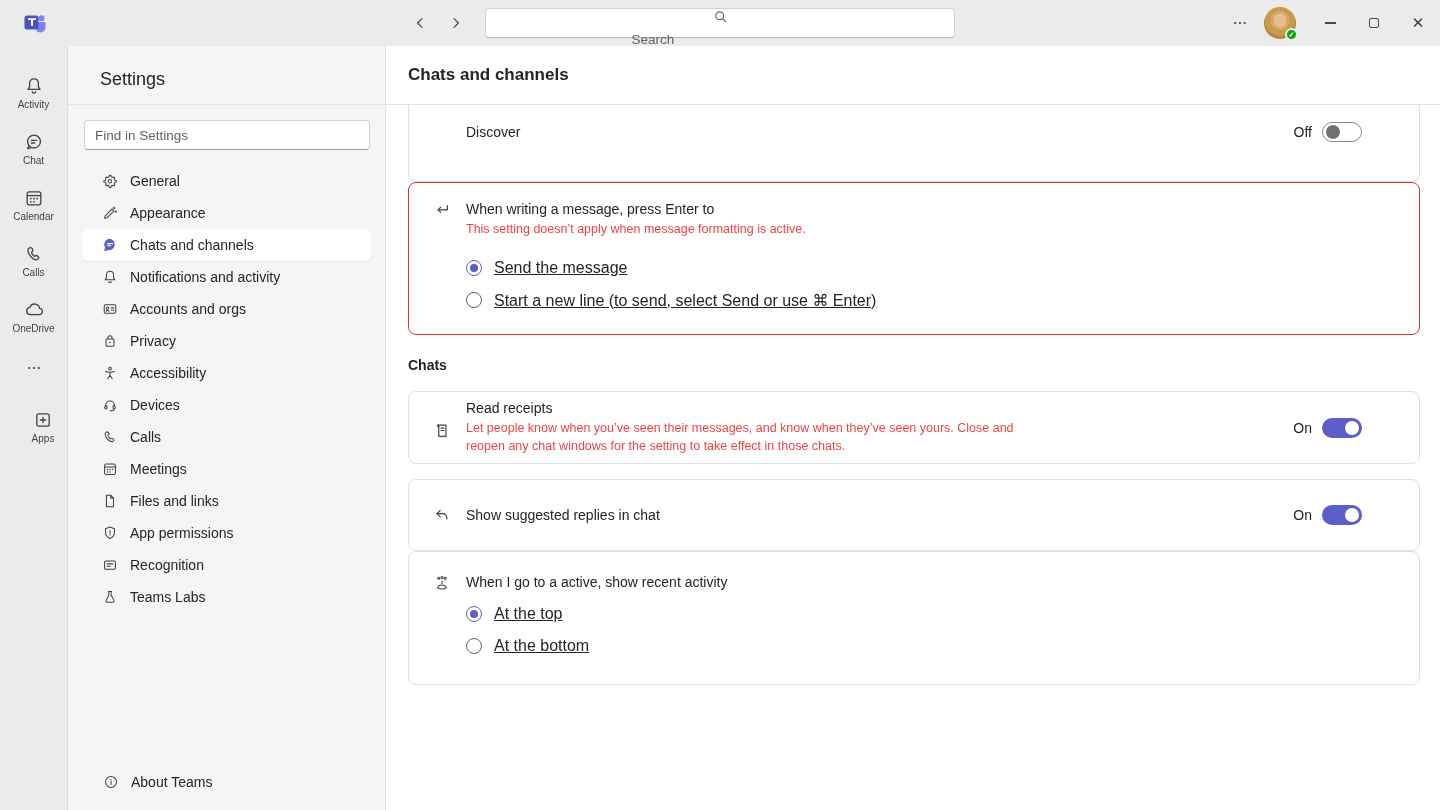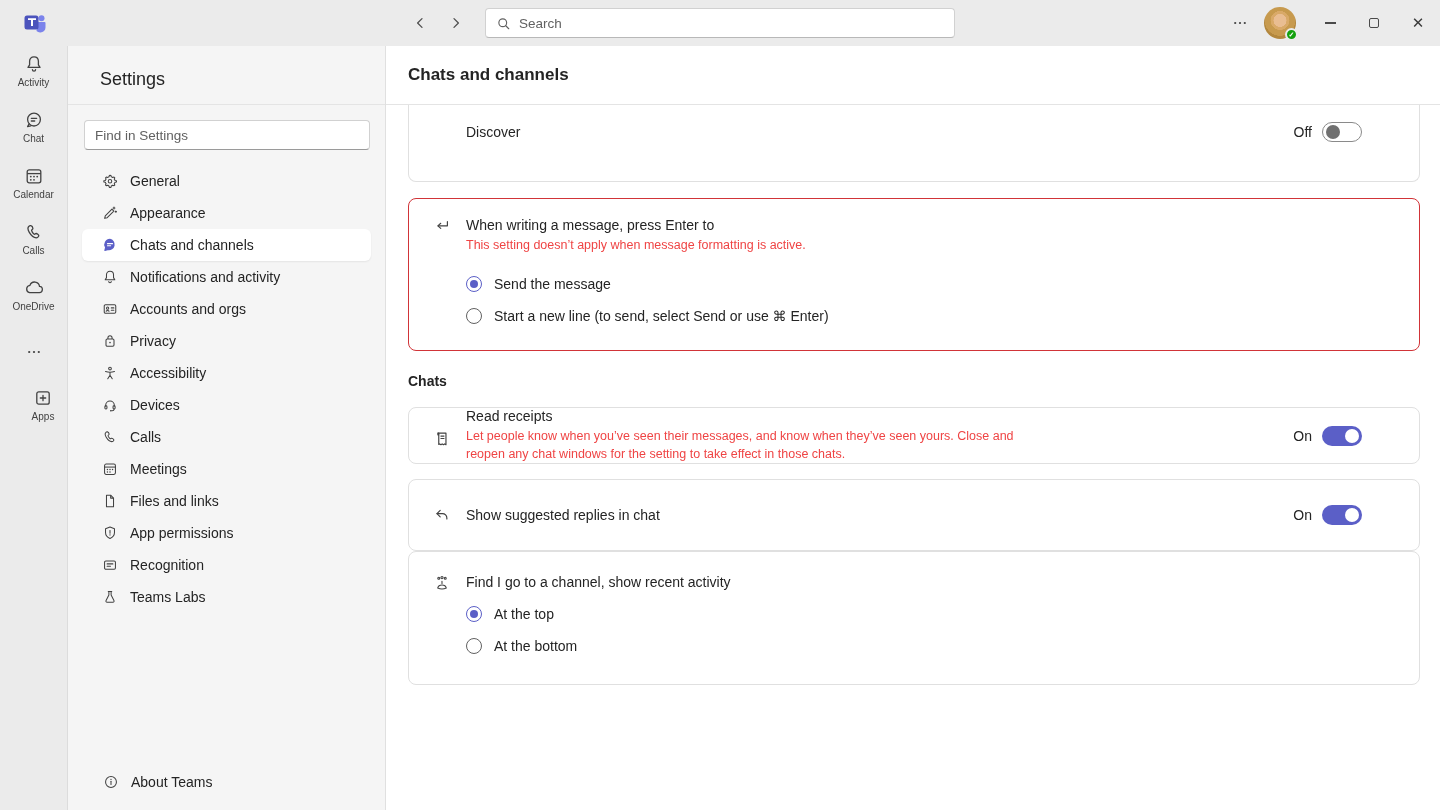--- a/index.html
+++ b/index.html
@@ -5,39 +5,39 @@
   * { margin:0; padding:0; box-sizing:border-box; }
   html,body { width:1440px; height:810px; overflow:hidden; }
   body { font-family:"Liberation Sans", sans-serif; color:#242424; background:#fff; }
   .app { width:1440px; height:810px; display:flex; flex-direction:column; }
 
   
   .titlebar { height:46px; background:#ebebeb; display:flex; align-items:center; position:relative; flex:none; }
   .tb-logo { margin-left:22px; width:26px; height:24px; display:flex; align-items:center; }
   .tb-nav { position:absolute; left:408px; display:flex; gap:12px; }
   .nav-btn { width:24px; height:24px; background:none; border:none; display:flex; align-items:center; justify-content:center; cursor:pointer; color:#4f4f4f; }
-  .tb-search { position:absolute; left:485px; top:8px; width:470px; height:30px; background:#fff; border:1px solid #d1d1d1; border-bottom-color:#b8b8b8; border-radius:4px; display:flex; align-items:center; padding:0 10px; gap:8px; }
+  .tb-search { position:absolute; left:485px; top:8px; width:470px; height:30px; background:#fff; border:1px solid #d1d1d1; border-bottom-color:#b8b8b8; border-radius:4px; display:flex; align-items:center; padding:0 10px; gap:8px;flex-direction:column; }
   .tb-search input { border:none; outline:none; flex:1; font-size:13.5px; color:#242424; background:transparent; font-family:"Liberation Sans", sans-serif; }
   .tb-search input::placeholder { color:#616161; }
   .tb-right { position:absolute; right:0; top:0; height:46px; display:flex; align-items:center; }
   .tb-more { width:36px; height:46px; border:none; background:none; color:#424242; cursor:pointer; display:flex; align-items:center; justify-content:center; }
   .avatar { width:32px; height:32px; border-radius:50%; position:relative; margin:0 12px 0 6px; cursor:pointer;
     background:radial-gradient(circle at 50% 42%, #e9bd92 0 26%, #d9a968 27% 38%, #c79a4e 39% 62%, #b3873d 63% 100%); }
   .presence { position:absolute; right:-2px; bottom:-2px; width:13px; height:13px; background:#13a10e; border:2px solid #ebebeb; border-radius:50%; color:#fff; font-size:7px; line-height:9px; text-align:center; font-weight:bold; }
   .win-btn { width:44px; height:46px; border:none; background:none; cursor:pointer; display:flex; align-items:center; justify-content:center; color:#4a4a4a; }
   .glyph-min { width:11px; height:1.4px; background:#4a4a4a; display:block; }
   .glyph-max { width:10px; height:10px; border:1.4px solid #4a4a4a; border-radius:2px; display:block; }
   .glyph-close { font-size:15px; color:#3a3a3a; }
 
   
   .app-body { flex:1; display:flex; min-height:0; }
 
   
   .rail { width:68px; background:#ebebeb; border-right:1px solid #dcdcdc; display:flex; flex-direction:column; align-items:center; padding-top:8px; flex:none; }
-  .rail-item { width:68px; height:56px; display:flex; flex-direction:column; align-items:center; justify-content:flex-start; gap:3px; cursor:pointer; color:#424242; }
+  .rail-item { width:68px; height:56px; display:flex; flex-direction:column; align-items:center; justify-content:flex-end; gap:3px; cursor:pointer; color:#424242; }
   .rail-item.more { height:32px; margin-top:10px; }
   .rail-item.apps { margin-top:12px;margin-left:19px; }
   .rail-label { font-size:10px; color:#424242; }
 
   
   .sidebar { width:318px; background:#f5f5f5; border-right:1px solid #e0e0e0; display:flex; flex-direction:column; flex:none; }
   .sidebar-header { height:59px; flex:none; display:flex; align-items:center; padding-left:32px; border-bottom:1px solid #e4e4e4; }
   .sidebar-header h1 { font-size:18px; font-weight:400;margin-top:8px; }
   .sidebar-scroll { flex:1; overflow:hidden; padding-top:15px; }
   .find { display:block; margin:0 16px 15px; width:286px; height:30px; border:1px solid #d1d1d1; border-bottom-color:#9a9a9a; border-radius:4px; padding:0 10px; font-size:13.5px; color:#242424; background:#fff; outline:none; font-family:"Liberation Sans", sans-serif; }
@@ -49,44 +49,44 @@
   .sidebar-footer { flex:none; height:56px; display:flex; align-items:center; gap:12px; padding-left:35px; font-size:14px; cursor:pointer; }
 
   
   .content { flex:1; background:#fff; display:flex; flex-direction:column; min-width:0; }
   .content-header { height:59px; flex:none; display:flex; align-items:center; padding-left:22px; border-bottom:1px solid #e4e4e4; }
   .content-header h2 { font-size:17px; font-weight:700; }
   .scroll { flex:1; overflow:hidden; padding:0 20px 0 22px; }
 
   .card { background:#fff; border:1px solid #e0e0e0; border-radius:8px; }
   .card-clipped { border-top:none; border-top-left-radius:0; border-top-right-radius:0; height:77px; padding:17px 24px 0; }
-  .card-error { border:1.5px solid #d13438; padding:18px 24px 24px; margin-top:16px; }
+  .card-error { border:1.5px solid #d13438; padding:18px 24px 24px; }
 
   .row { display:flex; align-items:center; }
   .row-top { display:flex; align-items:flex-start; }
   .icon-col { width:33px; flex:none; display:flex; color:#424242; }
   .setting-label { font-size:14px; color:#242424; }
   .setting-desc { font-size:12.5px; line-height:18px; color:#ef4444; margin-top:3px; max-width:565px; }
   .state { display:flex; align-items:center; gap:10px; margin-left:auto; margin-right:33px; font-size:14px; }
 
   .toggle { width:40px; height:20px; border-radius:10px; position:relative; cursor:pointer; flex:none; }
   .toggle.on { background:#5b5fc7; }
   .toggle.on .knob { position:absolute; right:3px; top:3px; width:14px; height:14px; border-radius:50%; background:#fff; }
   .toggle.off { background:#fff; border:1px solid #8a8a8a; }
   .toggle.off .knob { position:absolute; left:3px; top:2px; width:14px; height:14px; border-radius:50%; background:#707070; }
 
   .radio-group { margin:20px 0 0 33px; display:flex; flex-direction:column; gap:12px; }
-  .radio-row { display:flex; align-items:center; gap:12px; font-size:14px; cursor:pointer; height:20px; }
+  .radio-row { display:flex; align-items:center; gap:12px; font-size:16px; cursor:pointer; height:20px;text-decoration:underline; }
   .radio { width:16px; height:16px; border-radius:50%; border:1px solid #616161; background:#fff; display:inline-flex; align-items:center; justify-content:center; flex:none; }
   .radio.selected { border:1.5px solid #5b5fc7; }
   .radio.selected::after { content:""; width:8px; height:8px; border-radius:50%; background:#5b5fc7; }
 
   .section-heading { font-size:14px; font-weight:700; margin:22px 0 18px; }
   .section-heading.channels { margin:22px 0 17px; }
-  .card-rr { padding:0 24px; display:flex; align-items:flex-start; margin-top:0; }
+  .card-rr { padding:8px 24px; display:flex; align-items:flex-start; margin-top:0; }
   .card-rr .icon-col { margin-top:22px; }
   .card-rr .state { align-self:center; }
   .card-single { height:72px; padding:0 24px; display:flex; align-items:center; margin-top:15px; }
   .card-channels { padding:22px 24px 28px; }
   .card-channels .radio-group { margin-top:12px; }
 
   svg { display:block; }
 </style>
 </head>
 <body>
@@ -470,21 +470,21 @@
           <div class="row-top">
             <span class="icon-col">
               <svg width="18" height="18" viewBox="0 0 20 20" fill="none" stroke="#424242" stroke-width="1.2" stroke-linecap="round" stroke-linejoin="round">
                   <circle cx="6.4" cy="4.8" r="1.1"></circle>
                   <circle cx="10" cy="4" r="1.2"></circle>
                   <circle cx="13.6" cy="4.8" r="1.1"></circle>
                   <path d="M5.2 15.6a4.9 4.2 0 0 1 9.6 0c-3 1.4-6.6 1.4-9.6 0Z"></path>
                   <path d="M10 8.2v2.4"></path>
                 </svg>
             </span>
-            <span class="setting-label">Find I go to a channel, show recent activity</span>
+            <span class="setting-label">When I go to a active, show recent activity</span>
           </div>
           <div class="radio-group">
             <label class="radio-row">
               <span class="radio selected"></span>
               <span>At the top</span>
             </label>
             <label class="radio-row">
               <span class="radio"></span>
               <span>At the bottom</span>
             </label>

